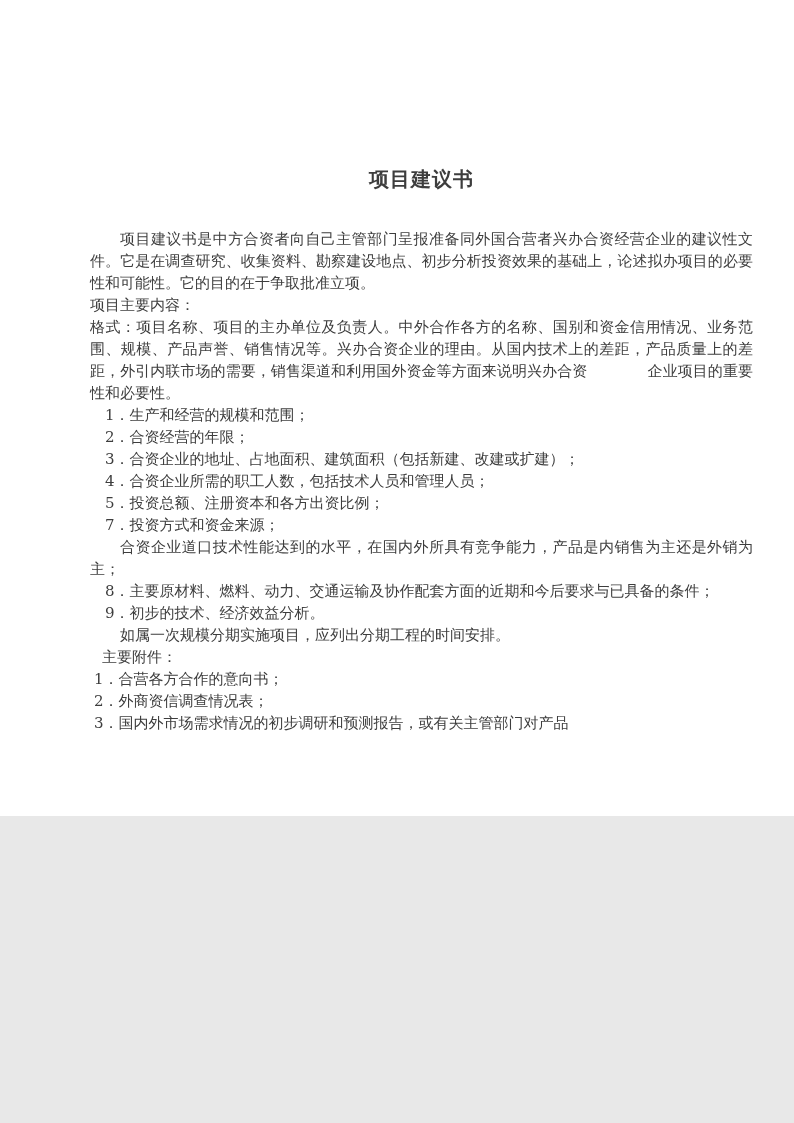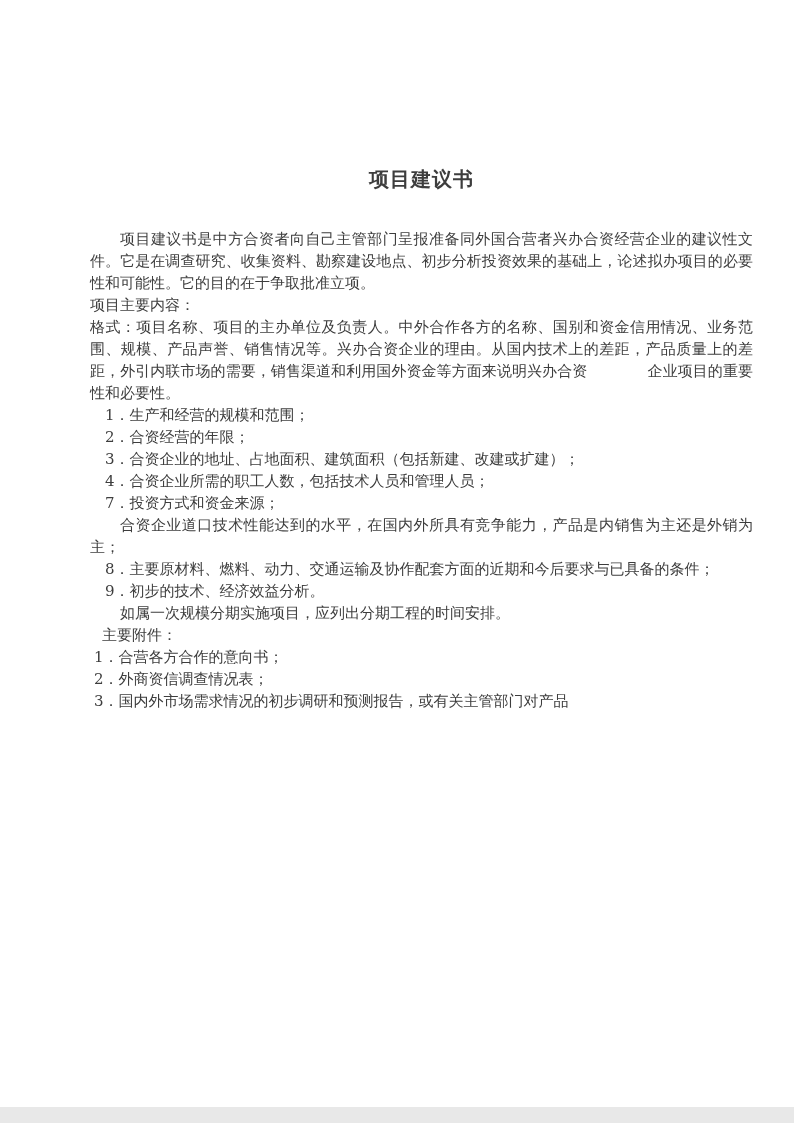--- a/index.html
+++ b/index.html
@@ -8,21 +8,21 @@
   }
   * { box-sizing: border-box; }
   html, body {
     margin: 0;
     padding: 0;
     background: #e8e8e8;
   }
   .page {
     position: relative;
     width: 794px;
-    height: 1107px;
+    height: 816px;
     margin: 0 auto;
     background: var(--page-bg, #ffffff);
     color: var(--text-color, #3d3d3d);
     font-family: "DejaVu Serif", "Liberation Serif", serif;
     font-size: 15px;
     padding: 166px 41px 0 90px;
     overflow: hidden;
   }
   .doc-title {
     font-size: 20px;
@@ -53,20 +53,21 @@
   <h1 class="doc-title">项目建议书</h1>
 
   <p class="indent2">项目建议书是中方合资者向自己主管部门呈报准备同外国合营者兴办合资经营企业的建议性文件。它是在调查研究、收集资料、勘察建设地点、初步分析投资效果的基础上，论述拟办项目的必要性和可能性。它的目的在于争取批准立项。</p>
   <p>项目主要内容：</p>
   <p>格式：项目名称、项目的主办单位及负责人。中外合作各方的名称、国别和资金信用情况、业务范围、规模、产品声誉、销售情况等。兴办合资企业的理由。从国内技术上的差距，产品质量上的差距，外引内联市场的需要，销售渠道和利用国外资金等方面来说明兴办合资　　　　企业项目的重要性和必要性。</p>
 
   <p class="item">1．生产和经营的规模和范围；</p>
   <p class="item">2．合资经营的年限；</p>
   <p class="item">3．合资企业的地址、占地面积、建筑面积（包括新建、改建或扩建）；</p>
   <p class="item">4．合资企业所需的职工人数，包括技术人员和管理人员；</p>
+  <p class="item">5．投资总额、注册资本和各方出资比例；</p>
   <p class="item">7．投资方式和资金来源；</p>
 
   <p class="indent2">合资企业道口技术性能达到的水平，在国内外所具有竞争能力，产品是内销售为主还是外销为主；</p>
 
   <p class="item">8．主要原材料、燃料、动力、交通运输及协作配套方面的近期和今后要求与已具备的条件；</p>
   <p class="item">9．初步的技术、经济效益分析。</p>
 
   <p class="indent2">如属一次规模分期实施项目，应列出分期工程的时间安排。</p>
 
   <p class="attach-head">主要附件：</p>

